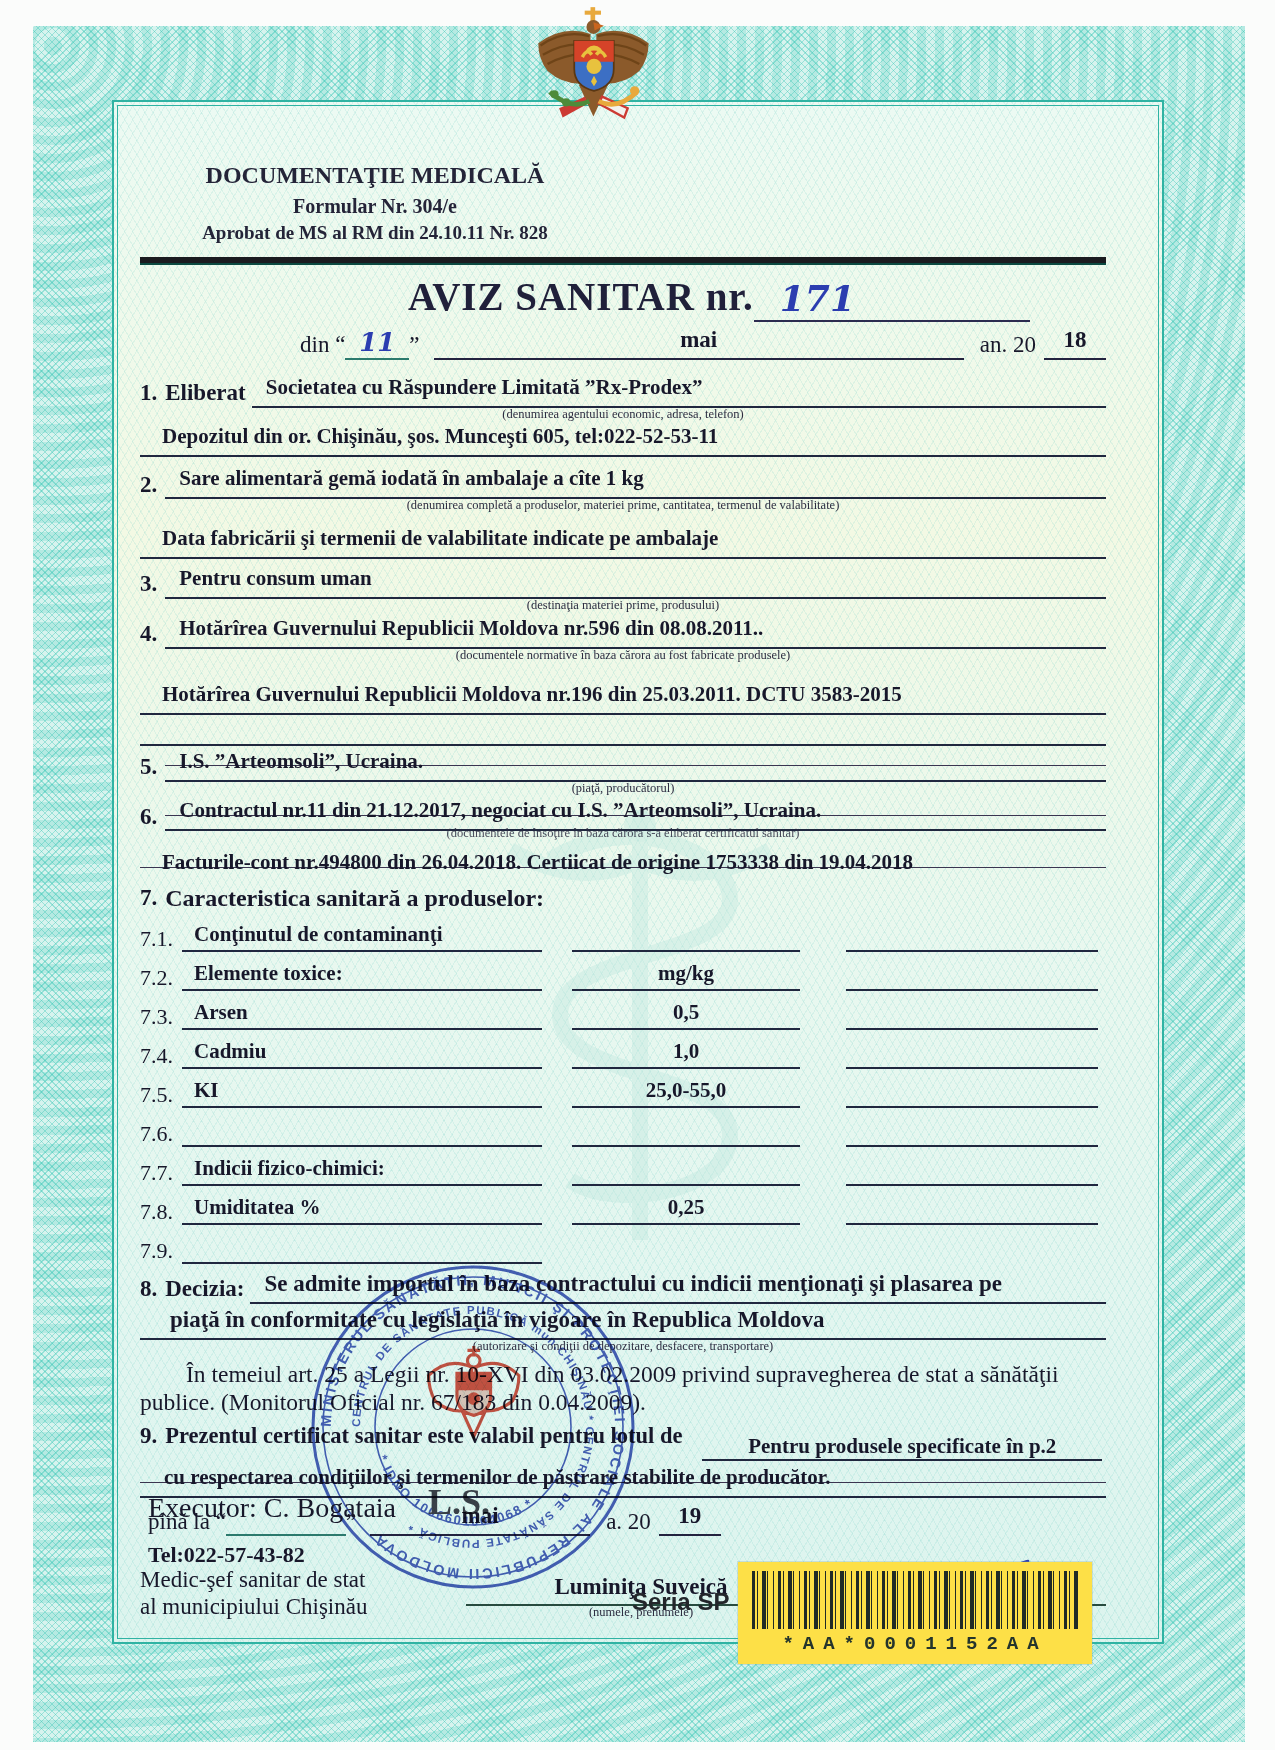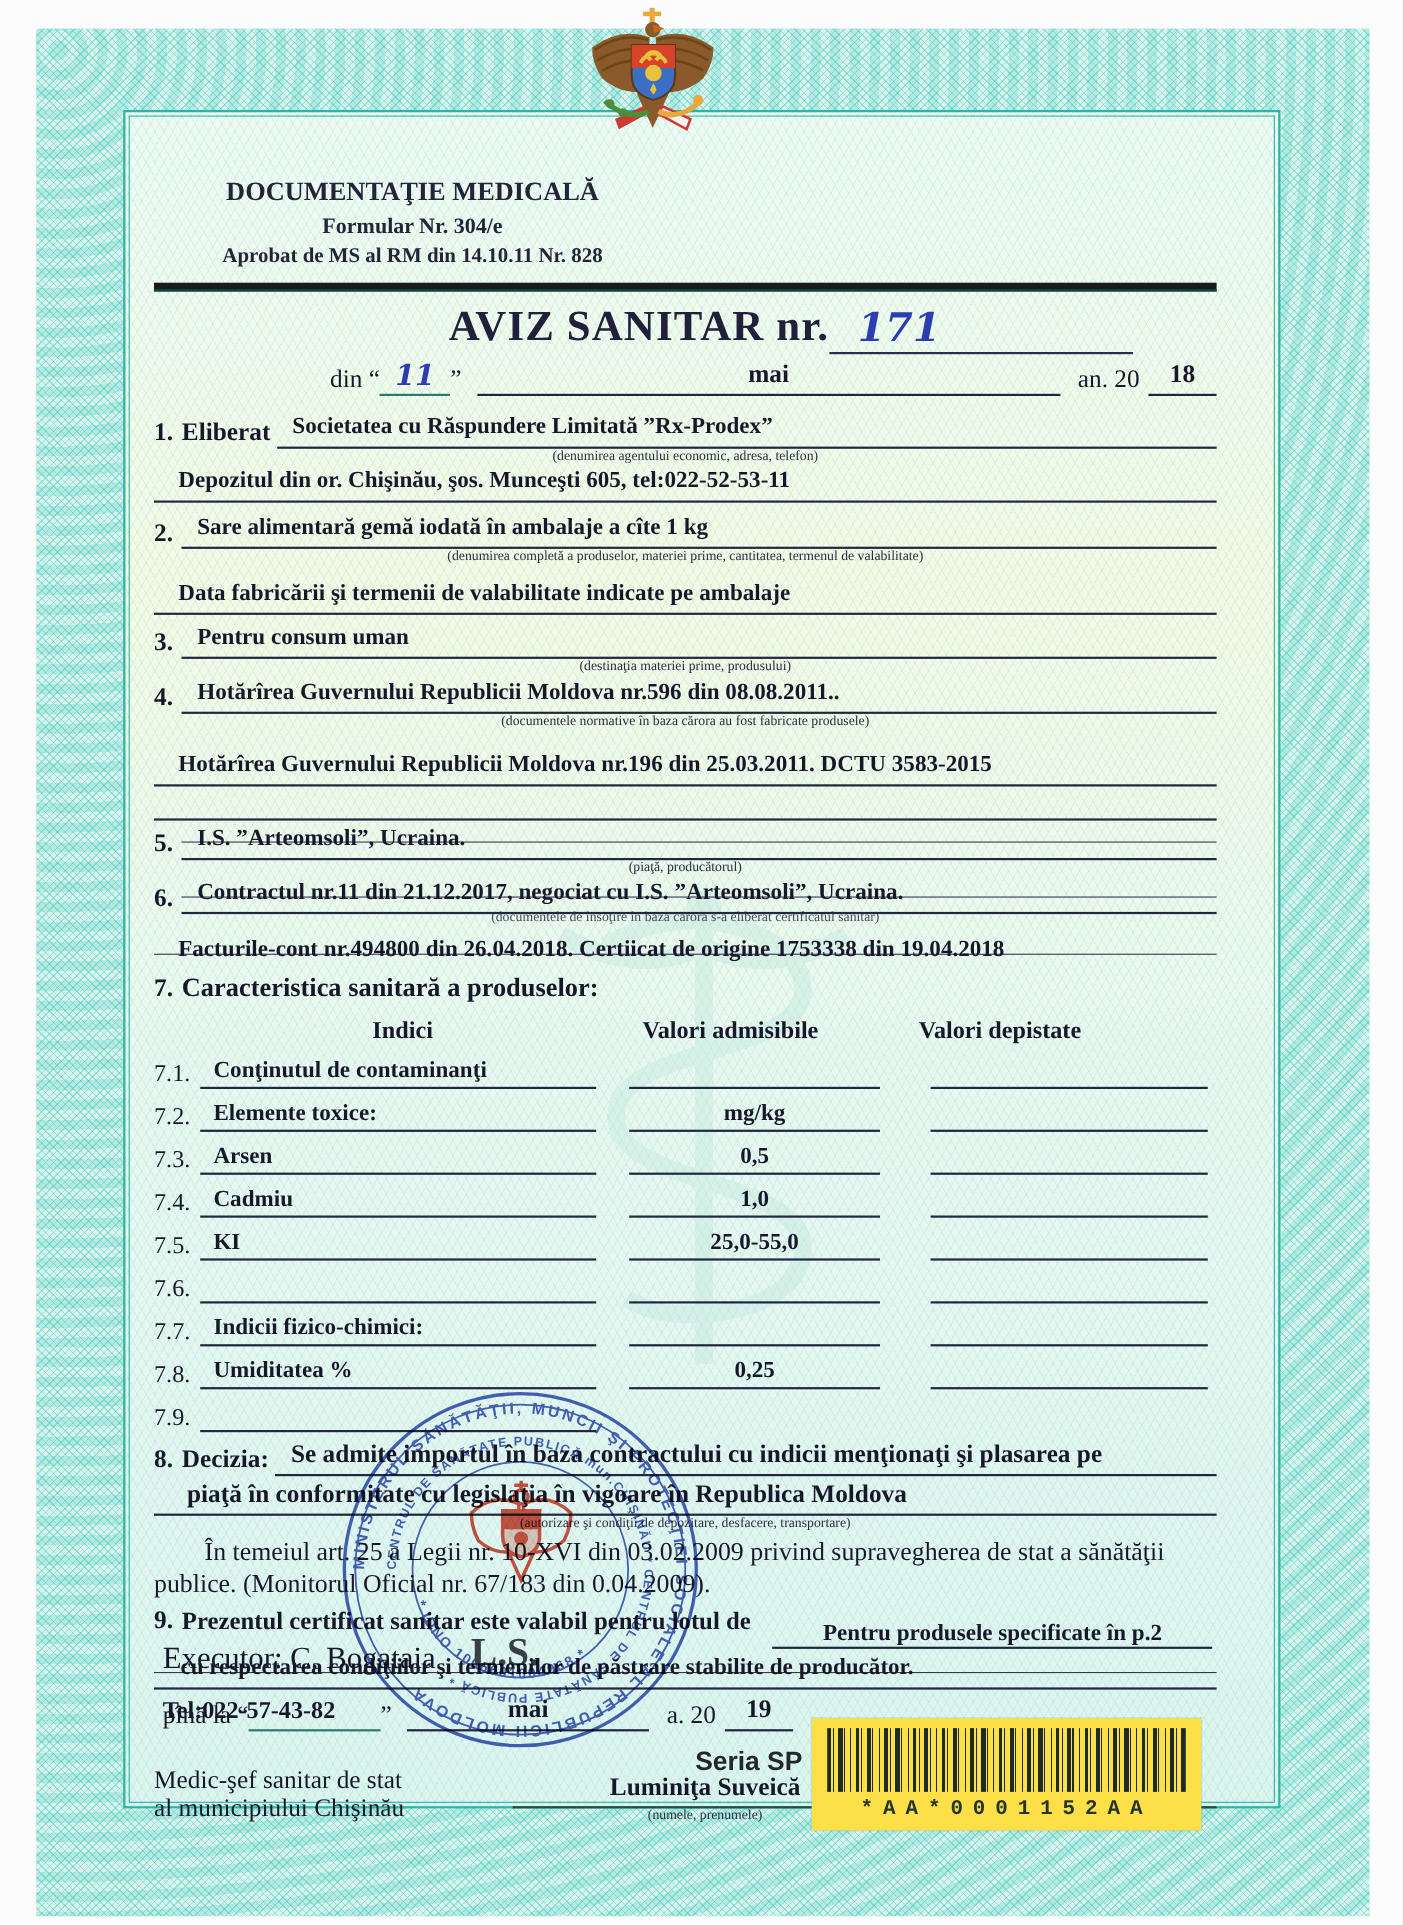--- a/index.html
+++ b/index.html
@@ -127,21 +127,21 @@
       <path d="M60,60 l2.6,5 -2.6,4 -2.6,-4 z" fill="#e8c23e"></path>
     </g>
   </svg>
 
   <div class="content">
 
     <div class="hdr">
       <div class="hdr-right">
         <div class="t1">DOCUMENTAŢIE MEDICALĂ</div>
         <div class="t2">Formular Nr. 304/e</div>
-        <div class="t3">Aprobat de MS al RM din 14.10.11 Nr. 828</div>
+        <div class="t3">Aprobat de MS al RM din 24.10.11 Nr. 828</div>
       </div>
     </div>
 
     <div class="rule"></div>
 
     <div class="title-row">
       <span class="title-main">AVIZ SANITAR nr.</span>
       <span class="title-num hw">171</span>
     </div>
 
@@ -202,26 +202,20 @@
       <span class="fill struck">Contractul  nr.11  din  21.12.2017,  negociat  cu  I.S.  ”Arteomsoli”,  Ucraina.</span>
     </div>
     <div class="cap" style="margin-top:-4px;opacity:.85">(documentele de însoţire în baza cărora s-a eliberat certificatul sanitar)</div>
     <div class="row" style="margin-top:8px">
       <span class="fill struck" style="padding-left:22px;border-bottom:none">Facturile-cont  nr.494800 din 26.04.2018. Certiicat de origine 1753338 din 19.04.2018</span>
     </div>
 
     <div class="row" style="margin-top:2px">
       <span class="num">7.</span>
       <span style="font-size:24px">Caracteristica sanitară a produselor:</span>
-    </div>
-    <div class="t7head">
-      <div></div>
-      <div>Indici</div>
-      <div>Valori admisibile</div>
-      <div>Valori depistate</div>
     </div>
 
     <div class="t7row">
       <span class="nn">7.1.</span>
       <span class="cell c1">Conţinutul de contaminanţi</span>
         <span></span>
       <span class="cell c2"></span>
         <span></span>
       <span class="cell c2"></span>
     </div>

